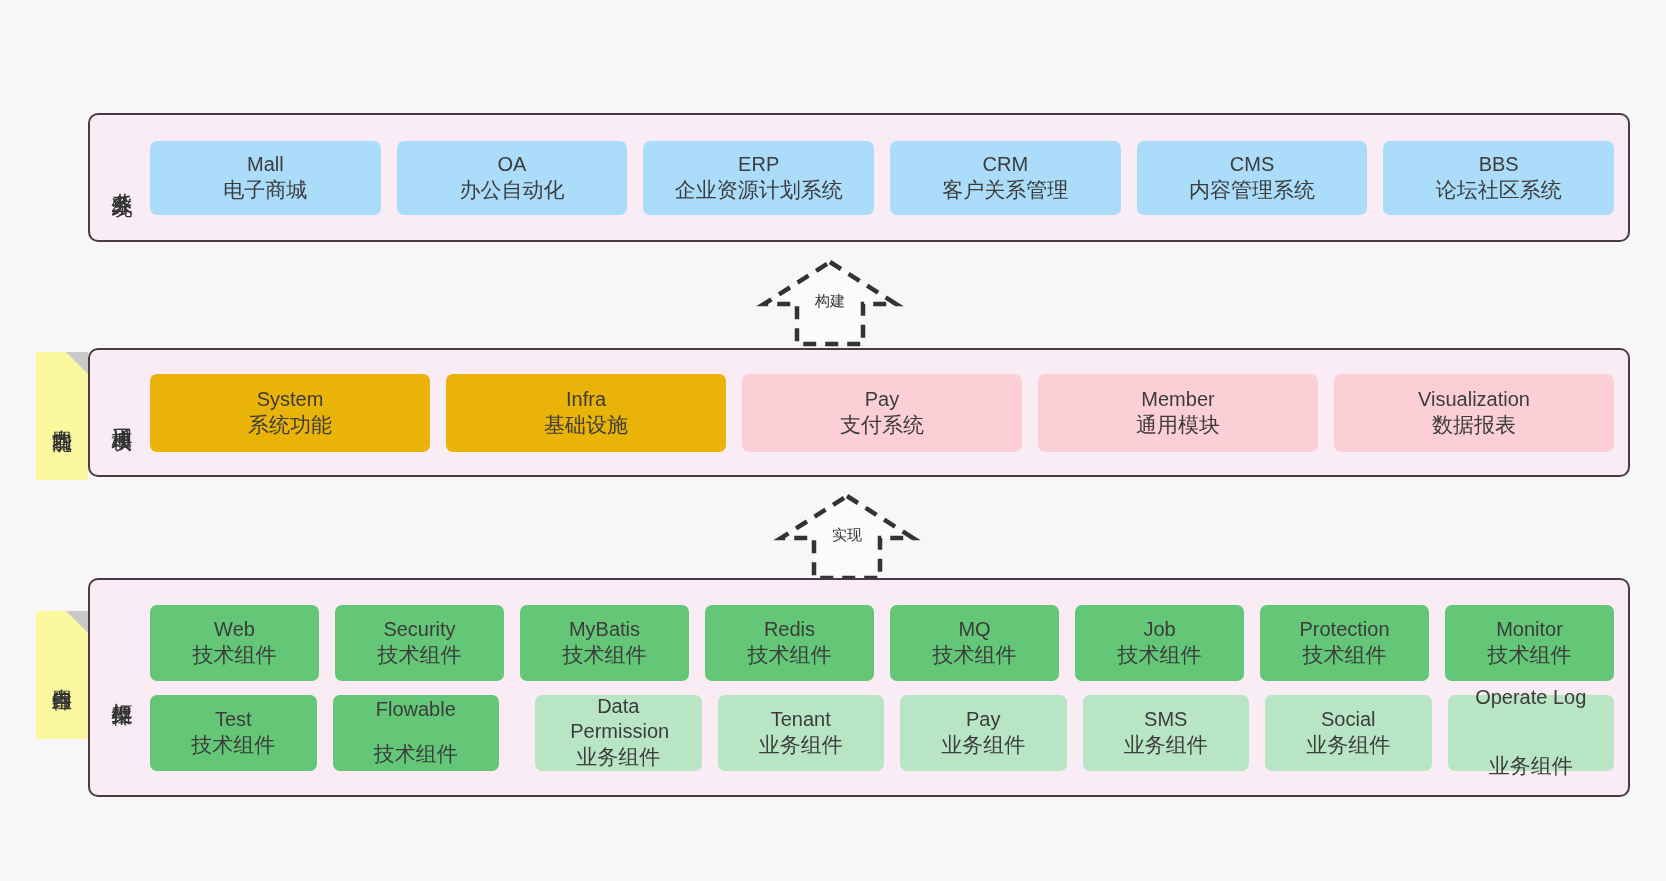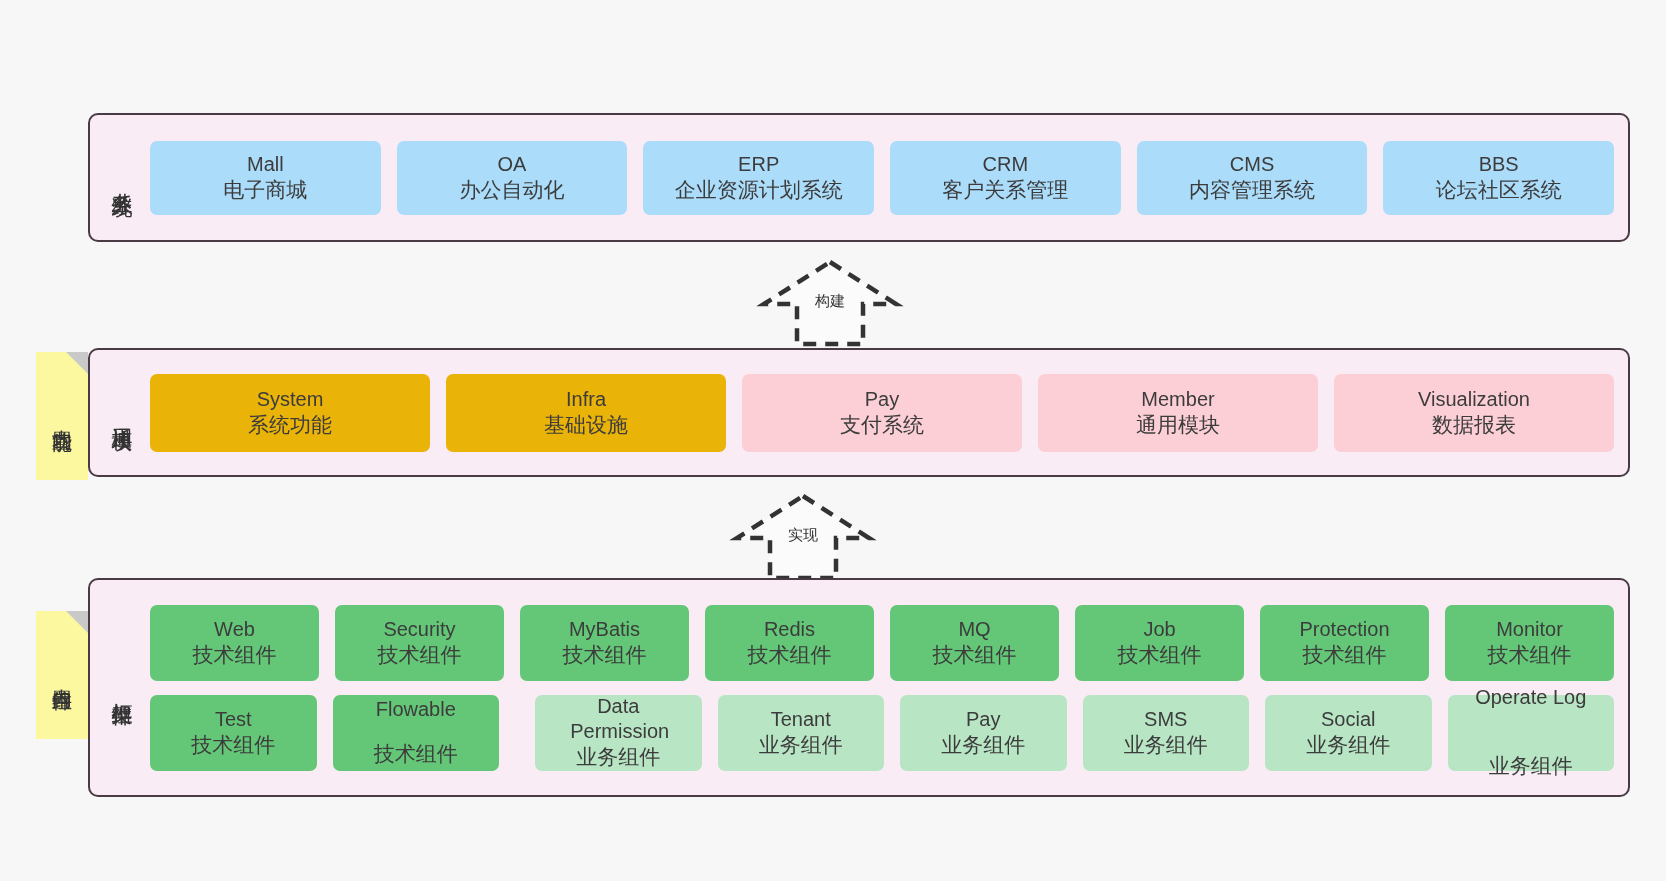--- a/index.html
+++ b/index.html
@@ -189,21 +189,21 @@
         </div>
         <div class="cell c-pink" style="height:78px;">
           <span class="en">Visualization</span>
           <span class="cn">数据报表</span>
         </div>
       </div>
 
     </div>
   </div>
 
-  <div class="arrow" style="left:728px;top:492px;width:150px;height:90px;">
+  <div class="arrow" style="left:772px;top:492px;width:150px;height:90px;">
     <svg width="150" height="90" viewBox="0 0 150 90" aria-hidden="true">
       <path d="M 75 4 L 141 46 L 108 46 L 108 86 L 42 86 L 42 46 L 9 46 Z" fill="#fbfbfb" stroke="#333333" stroke-width="4.5" stroke-dasharray="13 9" stroke-linejoin="miter"></path>
     </svg>
     <div class="arrow-label" style="top:34px;">实现</div>
   </div>
 
   <div class="note" style="left:36px;top:611px;width:52px;height:128px;">
     <span class="note-text">内置组件</span>
     <span class="note-fold"></span>
   </div>

